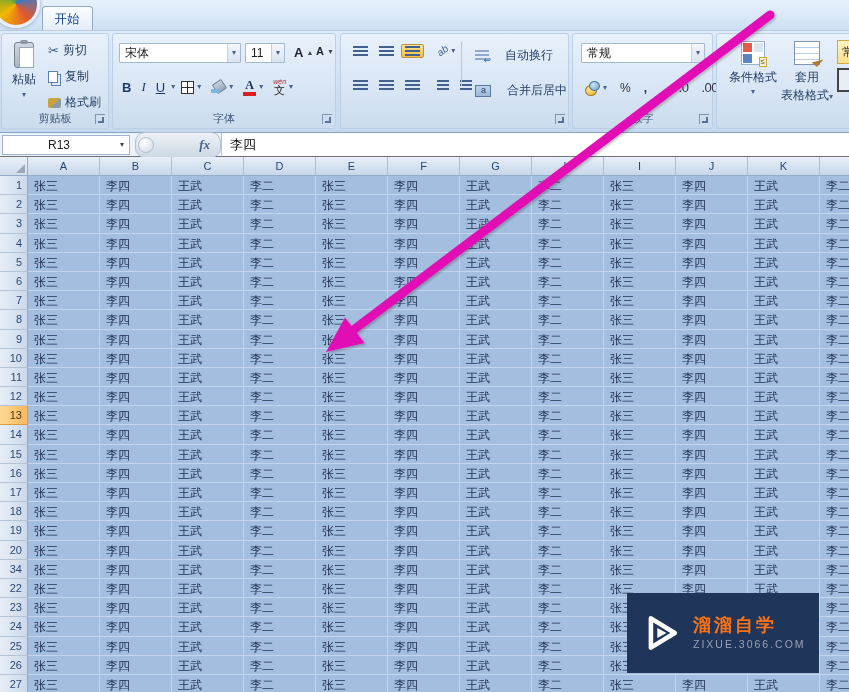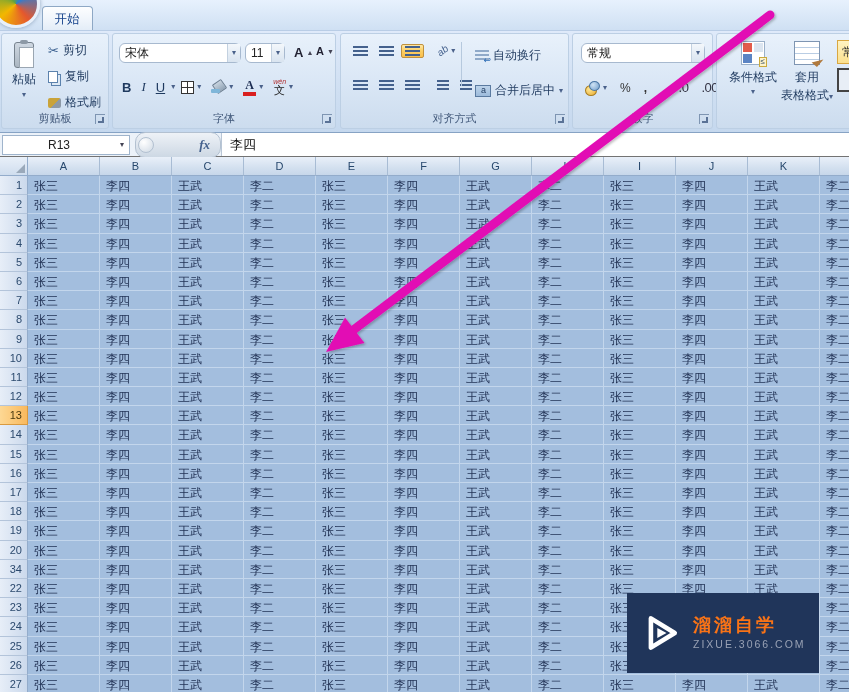--- a/index.html
+++ b/index.html
@@ -31,21 +31,21 @@
   .dlg { position:absolute; right:3px; bottom:4px; width:10px; height:10px;
          border-left:1px solid #7e95b2; border-top:1px solid #7e95b2; }
   .dlg::after { content:""; position:absolute; right:1px; bottom:1px; width:4px; height:4px;
                 border-right:2px solid #5a7296; border-bottom:2px solid #5a7296; }
   .dd { font-size:8px; color:#4a618a; line-height:1; }
   .btn { display:flex; align-items:center; gap:3px; border:1px solid transparent; border-radius:2px;
          padding:1px 3px; font-size:12px; color:#1f3a5f; cursor:default; }
   .btn.on { background:linear-gradient(#ffe8a6,#fbce63 50%,#fbbf4d);
             border-color:#c0913e; }
   .combo { display:flex; align-items:center; background:#fff; border:1px solid #a7b9cf;
-           border-radius:6px; height:20px; font-size:12px; color:#222; padding-left:5px; }
+           border-radius:1px; height:20px; font-size:12px; color:#222; padding-left:5px; }
   .combo .dd { margin-left:auto; width:13px; text-align:center;
                background:linear-gradient(#f3f7fb,#d9e4f0); height:100%; line-height:18px;
                border-left:1px solid #c3d1e0; }
 
   
   #g-clip { left:1px; width:108px; }
   #paste-btn { position:absolute; left:4px; top:4px; width:36px; height:74px;
                display:flex; flex-direction:column; align-items:center; font-size:12px; color:#1f3a5f; }
   .i-paste { width:20px; height:26px; background:linear-gradient(#cfd8e2,#aab6c2);
              border:1px solid #76828e; border-radius:3px; position:relative; margin-top:2px; }
@@ -88,21 +88,21 @@
   .i-wen { display:flex; flex-direction:column; align-items:center; line-height:1; font-size:11px; color:#222; }
   .i-wen small { font-size:7px; color:#b03030; font-style:italic; }
 
   
   #g-align { left:340px; width:229px; }
   .arow { position:absolute; left:8px; display:flex; align-items:center; gap:3px; }
   .bars { width:15px; height:10px;
           background:repeating-linear-gradient(to bottom,#44618d 0 2px,transparent 2px 4px); }
   .orient { font-size:10px; color:#44618d; transform:rotate(-38deg); display:inline-block; font-style:italic; }
   .asep { width:1px; height:44px; background:#b6c9de; position:absolute; left:120px; top:8px; }
-  .albl { display:flex; align-items:center; gap:4px; font-size:12px; color:#1f3a5f; white-space:nowrap; }
+  .albl { display:flex; align-items:center; gap:16px; font-size:12px; color:#1f3a5f; white-space:nowrap; }
   .i-wrap { width:14px; height:11px; position:relative;
             background:repeating-linear-gradient(to bottom,#8fa9c9 0 2px,transparent 2px 4px); }
   .i-wrap::after { content:"↩"; position:absolute; right:-2px; bottom:-4px; color:#2d6cb5; font-size:9px; }
   .i-merge { width:16px; height:12px; border:1px solid #5a7aa0; background:
              linear-gradient(#bcd3ea,#9dbbdb); position:relative; }
   .i-merge::after { content:"a"; position:absolute; left:5px; top:-1px; font-size:9px; color:#1f3a5f; }
 
   
   #g-num { left:572px; width:141px; }
   #num-fmt { position:absolute; left:8px; top:9px; width:124px; }
@@ -316,21 +316,20 @@
           <span>自动换行</span>
         </span>
       </div>
       <div class="arow" style="top:46px; left:130px;">
         <span class="albl btn">
           <span class="i-merge"></span>
           <span>合并后居中</span>
           <span class="dd">▾</span>
         </span>
       </div>
-      <div class="grp-label">对齐方式</div>
       <span class="dlg"></span>
     </div>
 
     <div class="grp" id="g-num">
       <div class="combo" id="num-fmt">
         <span>常规</span>
         <span class="dd">▾</span>
       </div>
       <div class="nrow">
         <span class="btn">

